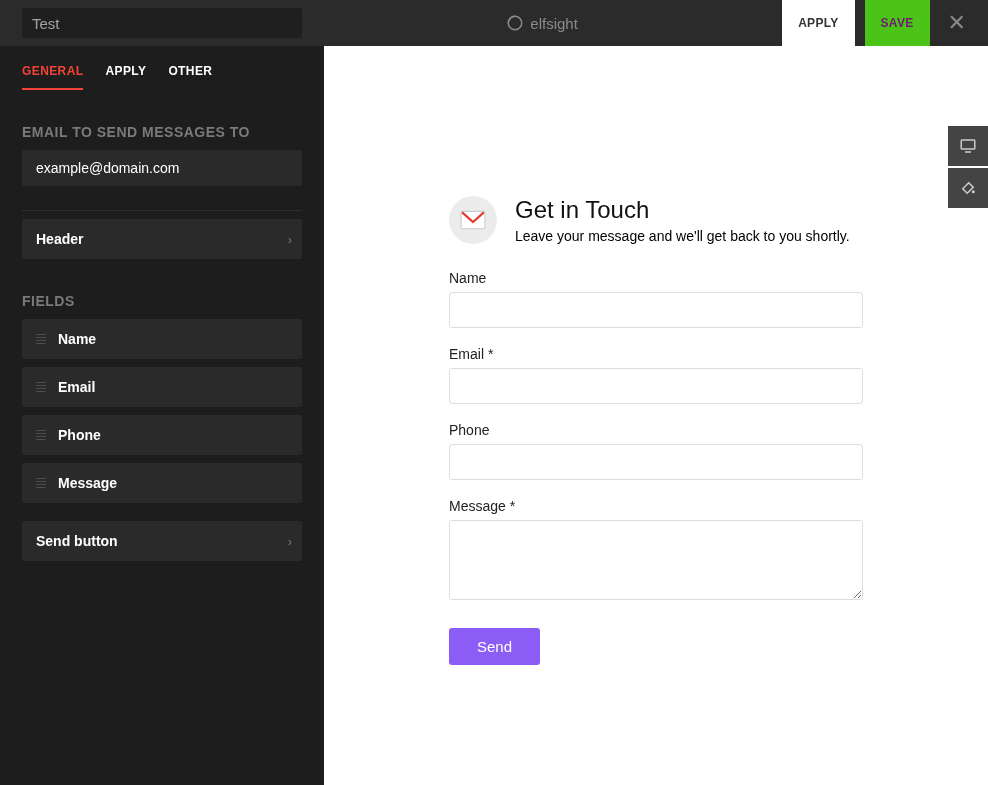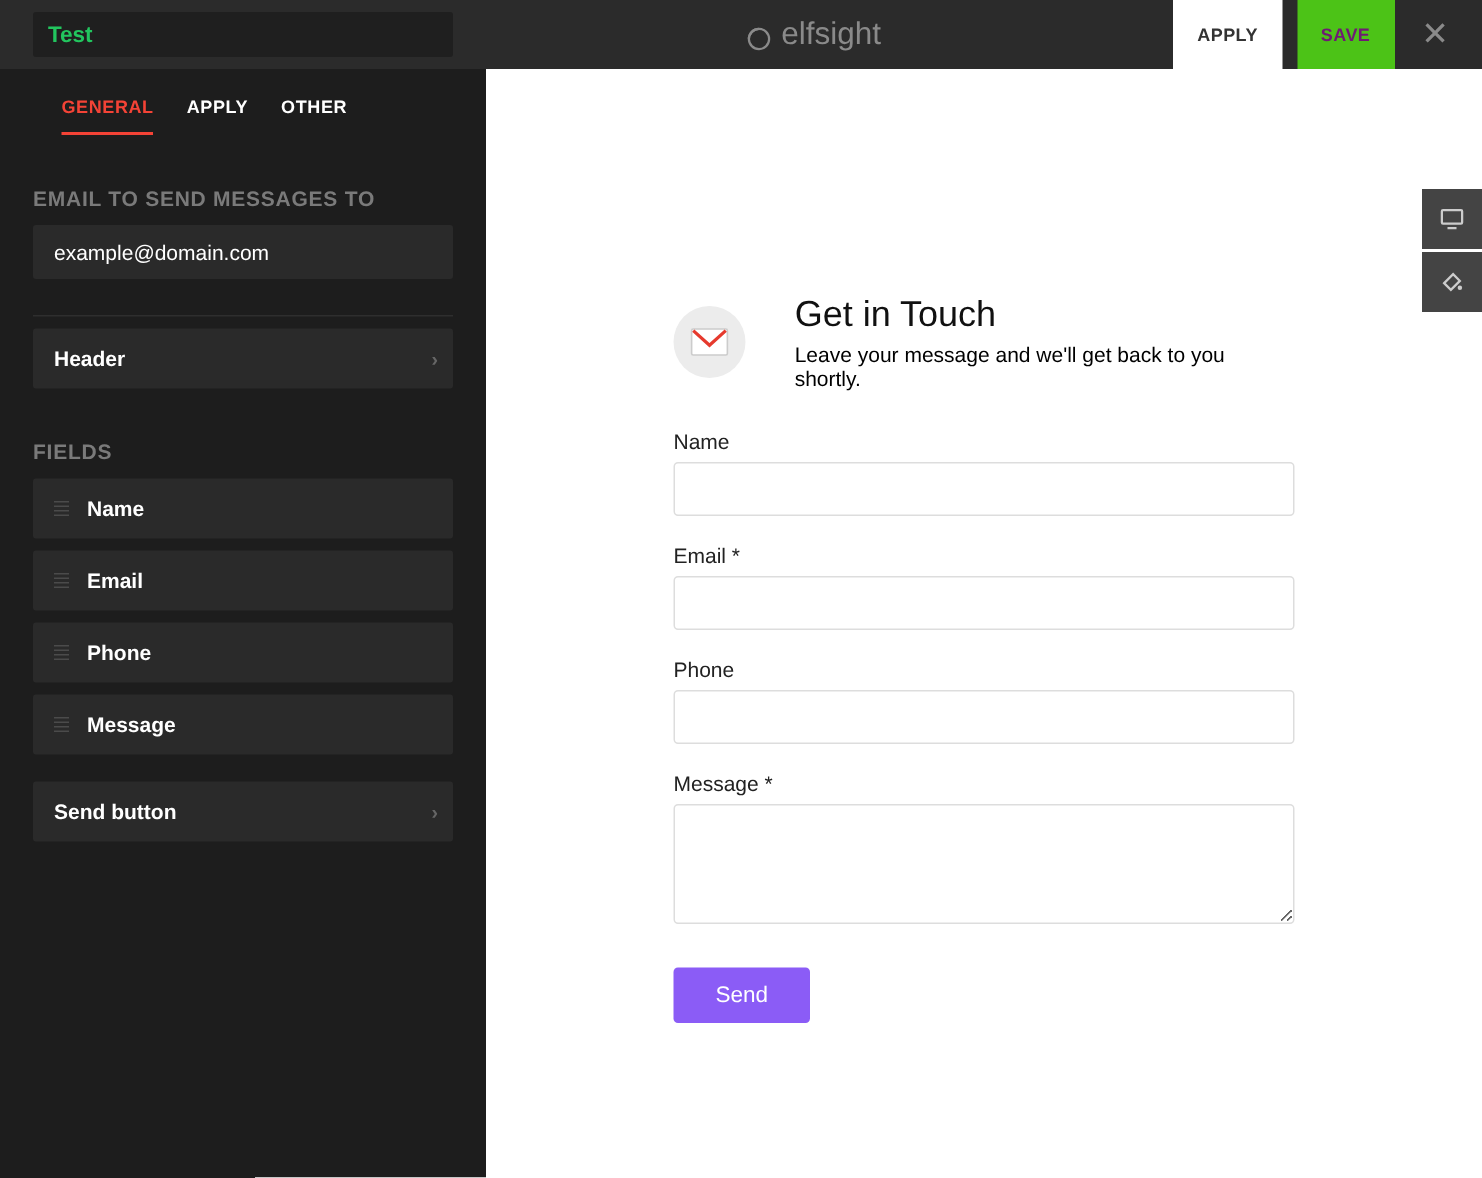--- a/index.html
+++ b/index.html
@@ -11,35 +11,35 @@
     height: 46px;
     background: #2b2b2b;
     display: flex;
     align-items: center;
     padding: 0 14px 0 22px;
     gap: 12px;
   }
   .title-input {
     background: #1f1f1f;
     border: none;
-    color: #22c55e;
+    color: #a3a3a3;
     font-size: 15px;
-    font-weight: 700;
+    font-weight: 400;
     padding: 6px 10px;
     width: 280px;
     height: 30px;
     border-radius: 2px;
   }
   .brand {
     flex: 1;
     display: flex;
-    align-items: flex-end;
+    align-items: center;
     justify-content: center;
     color: #8a8a8a;
-    font-size: 21px;
+    font-size: 15px;
     gap: 6px;
   }
   .brand svg { width: 18px; height: 18px; }
   .topbar-actions { display: flex; align-items: center; gap: 10px; }
   .btn {
     border: none;
     border-radius: 3px;
     font-size: 12px;
     font-weight: 700;
     letter-spacing: .3px;
@@ -65,21 +65,21 @@
   .tabs { display: flex; gap: 22px; }
   .tab {
     font-size: 12px;
     font-weight: 700;
     letter-spacing: .4px;
     color: #fff;
     padding-bottom: 10px;
     cursor: pointer;
     border-bottom: 2px solid transparent;
   }
-  .tab.active { color: #f44336; border-bottom: 2px solid #f44336; margin-left: 19px; }
+  .tab.active { color: #f44336; border-bottom: 2px solid #f44336; }
 
   .section-label {
     font-size: 14px;
     font-weight: 600;
     letter-spacing: .5px;
     color: #7a7a7a;
     margin-top: 34px;
     margin-bottom: 10px;
   }
   .dark-input {
@@ -125,21 +125,21 @@
   
   .preview {
     flex: 1;
     background: #fff;
     position: relative;
     display: flex;
     justify-content: center;
     padding-top: 150px;
   }
   .form-card { width: 414px; }
-  .form-header { display: flex; align-items: center; gap: 33px; margin-bottom: 26px; }
+  .form-header { display: flex; align-items: center; gap: 18px; margin-bottom: 26px; }
   .mail-circle {
     width: 48px; height: 48px; border-radius: 50%;
     background: #ececec;
     display: flex; align-items: center; justify-content: center;
   }
   .mail-circle svg { width: 26px; height: 20px; }
   .form-title { font-size: 24px; font-weight: 500; color: #111; }
   .form-sub { font-size: 14px; color: #000000; margin-top: 4px; }
 
   .field-block { margin-bottom: 18px; }

